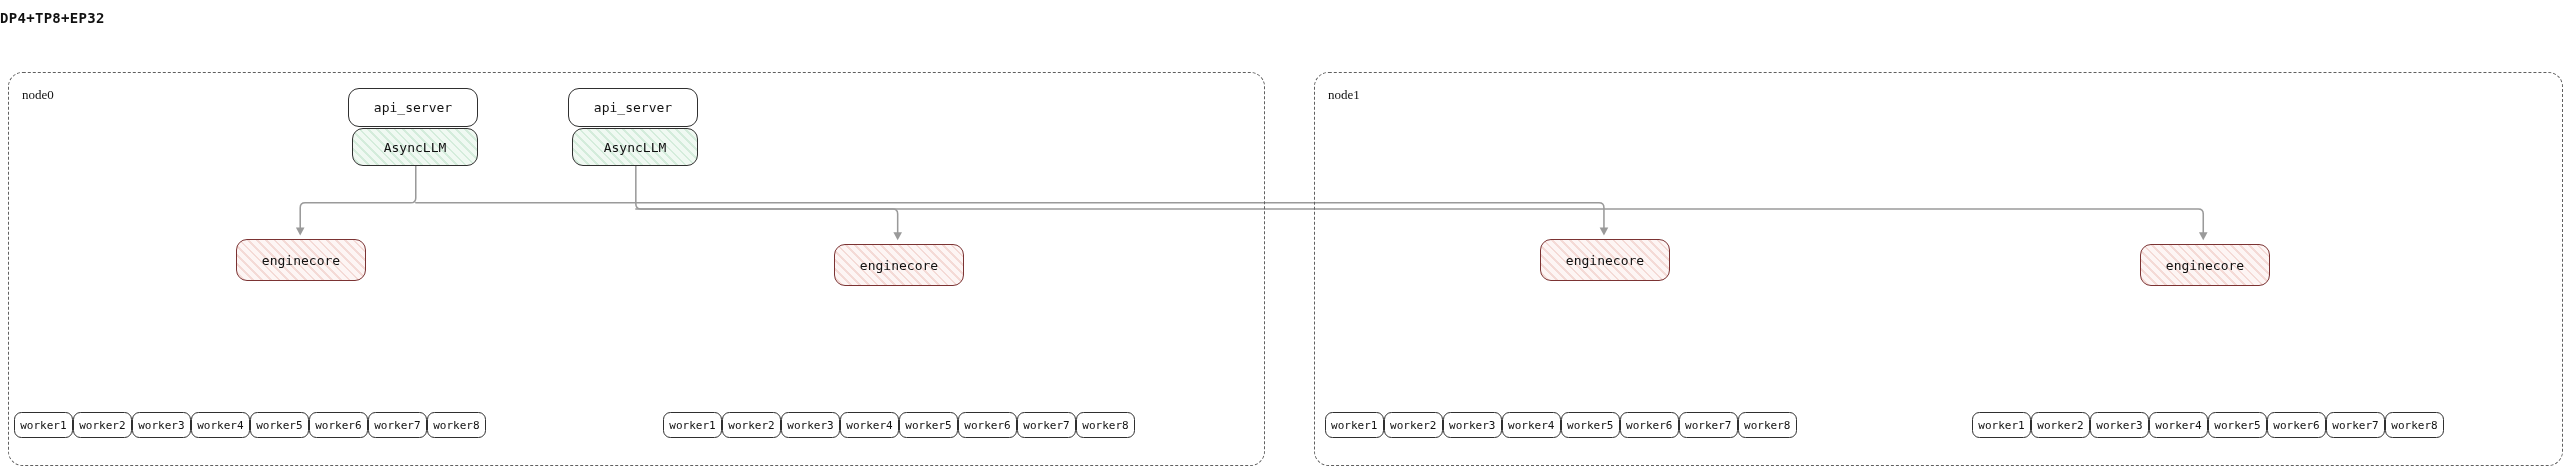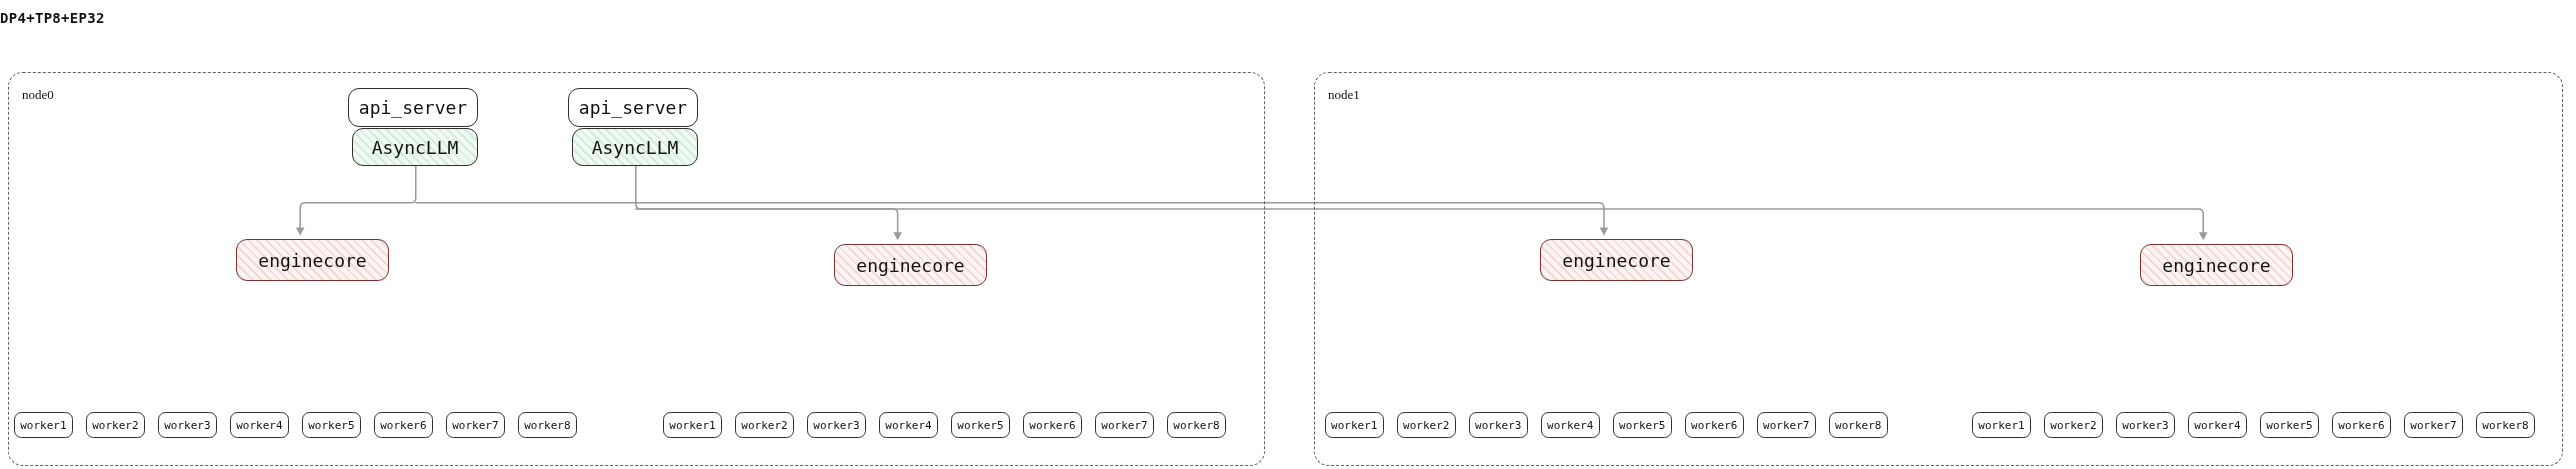--- a/index.html
+++ b/index.html
@@ -52,51 +52,50 @@
     font-family: Liberation Serif, serif;
   }
   .box {
     position: absolute;
     display: flex;
     align-items: center;
     justify-content: center;
     background: #ffffff;
     border: 1.2px solid var(--box_border, #2f2f2f);
     border-radius: 11px;
-    font-size: 18px;
+    font-size: 13px;
     box-sizing: border-box;
     white-space: nowrap;
   }
   .api-server { width: 130px; height: 39px; }
   .asyncllm {
     width: 126px; height: 38px;
     background: repeating-linear-gradient(
       45deg,
       var(--asyncllm_fill, #f0f9f2) 0px,
       var(--asyncllm_fill, #f0f9f2) 4.3px,
       var(--asyncllm_stripe, #d4ecdb) 4.3px,
       var(--asyncllm_stripe, #d4ecdb) 6.2px
     );
   }
   .enginecore {
-    width: 153px; height: 42px;
+    width: 130px; height: 42px;
     border-color: var(--enginecore_border, #7b3333);
     background: repeating-linear-gradient(
       45deg,
       var(--enginecore_fill, #fdf5f4) 0px,
       var(--enginecore_fill, #fdf5f4) 4.3px,
       var(--enginecore_stripe, #f4dad6) 4.3px,
       var(--enginecore_stripe, #f4dad6) 6.2px
     );
   }
   .worker-row {
     position: absolute;
     top: 339px;
     display: flex;
-    gap: 13px;
   }
   .worker {
     width: 59px;
     height: 26.4px;
     display: flex;
     align-items: center;
     justify-content: center;
     background: #ffffff;
     border: 1.2px solid var(--box_border, #2f2f2f);
     border-radius: 7.4px;

